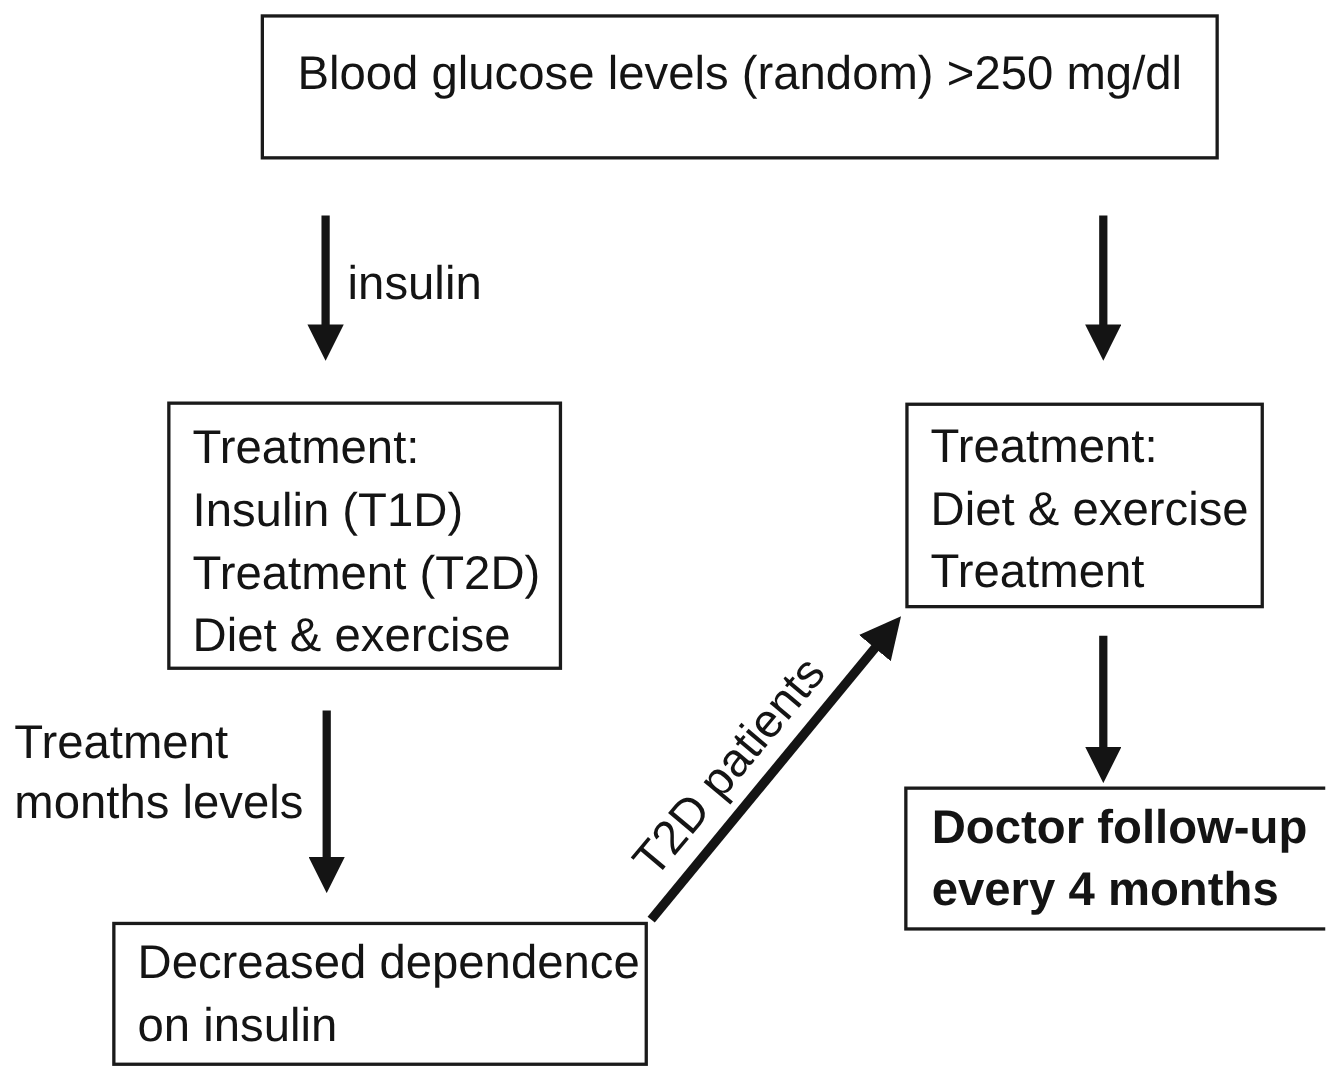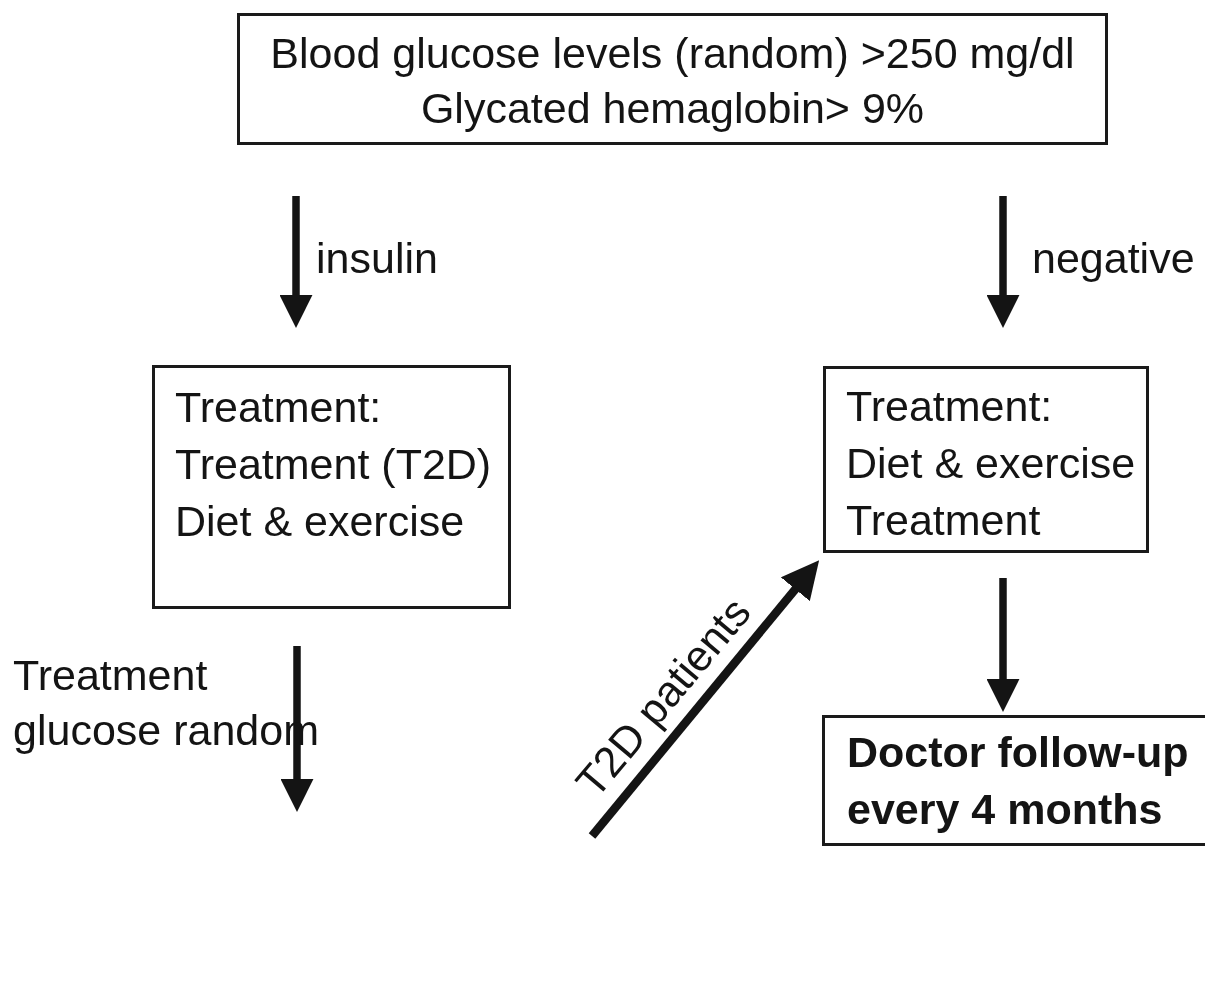--- a/index.html
+++ b/index.html
@@ -34,21 +34,21 @@
     border: 3px solid #1a1a1a;
     background: #ffffff;
     font-size: 43px;
     line-height: 56px;
     white-space: nowrap;
   }
   .box.centered { text-align: center; }
   .screening-box {
     left: 237px; top: 13px;
     width: 871px; height: 132px;
-    padding-top: 10px;
+    padding-top: 24px;
     line-height: 55px;
   }
   .left-treatment-box {
     left: 152px; top: 365px;
     width: 359px; height: 244px;
     padding: 11px 0 0 20px;
     line-height: 57px;
   }
   .right-treatment-box {
     left: 823px; top: 366px;
@@ -100,44 +100,47 @@
     </defs>
     <line class="v-arrow" x1="296" y1="196" x2="296" y2="318" marker-end="url(#ah)"></line>
     <line class="v-arrow" x1="1003" y1="196" x2="1003" y2="318" marker-end="url(#ah)"></line>
     <line class="v-arrow" x1="297" y1="646" x2="297" y2="802" marker-end="url(#ah)"></line>
     <line class="v-arrow" x1="1003" y1="578" x2="1003" y2="702" marker-end="url(#ah)"></line>
     <line class="d-arrow" x1="592" y1="836" x2="812" y2="569" marker-end="url(#ah)"></line>
   </svg>
 
   <div class="box centered screening-box">
     <div>Blood glucose levels (random) &gt;250 mg/dl</div>
-    <div>Glycated hemaglobin&gt; 9%</div>
   </div>
 
   <div class="edge-label label-positive">insulin</div>
 
-  <div class="edge-label label-negative">negative</div>
 
   <div class="box left-treatment-box">
     <div>Treatment:</div>
+    <div>Insulin (T1D)</div>
     <div>Treatment (T2D)</div>
     <div>Diet &amp; exercise</div>
   </div>
 
   <div class="box right-treatment-box">
     <div>Treatment:</div>
     <div>Diet &amp; exercise</div>
     <div>Treatment</div>
   </div>
 
   <div class="edge-label label-normalized">
     <div>Treatment</div>
-    <div>glucose random</div>
+    <div>months levels</div>
   </div>
 
+  <div class="box decreased-box">
+    <div>Decreased dependence</div>
+    <div>on insulin</div>
+  </div>
 
   <div class="edge-label label-t2d">T2D patients</div>
 
   <div class="box followup-box">
     <div>Doctor follow-up</div>
     <div>every 4 months</div>
   </div>
 
 </div>
 

